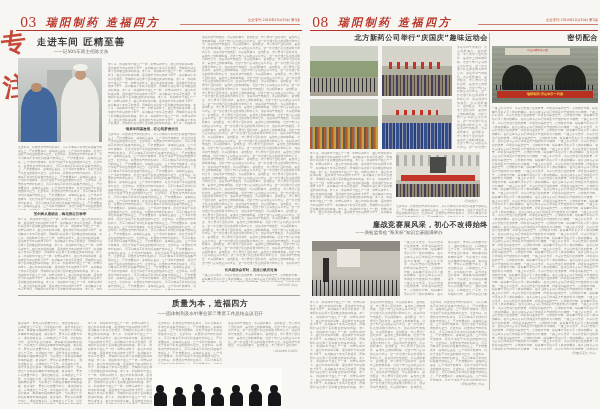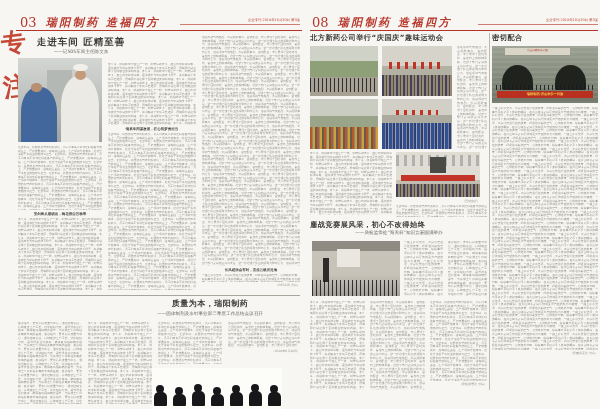--- a/index.html
+++ b/index.html
@@ -10,21 +10,21 @@
   .mh-no{font-family:"DejaVu Serif","Liberation Serif",serif;font-weight:normal;font-size:13px;vertical-align:middle;letter-spacing:0;}
   .mh-slogan{font-family:"DejaVu Serif","Liberation Serif",serif;font-style:italic;font-weight:bold;font-size:11px;letter-spacing:2.5px;vertical-align:middle;margin-left:4px;}
   .mh-small{position:absolute;color:#bf4433;font-size:3.4px;line-height:5px;text-align:right;border-bottom:1px solid rgba(185,60,42,.65);padding-bottom:1px;}
   .mh-rule{position:absolute;height:1px;background:#b5342a;}
   .calli{position:absolute;color:#c23a28;font-family:"DejaVu Serif","Liberation Serif",serif;font-weight:bold;
          font-size:25px;line-height:25px;transform:rotate(-7deg);opacity:.92;}
   
   .hl1{position:absolute;text-align:center;font-weight:bold;color:#3c3a38;font-size:9.5px;line-height:11px;letter-spacing:1px;}
   .hl-sub{position:absolute;text-align:center;color:#6b6965;font-size:4.6px;line-height:6px;}
   .hl2{position:absolute;text-align:center;font-weight:bold;color:#3c3a38;font-size:8px;line-height:10px;letter-spacing:.5px;}
-  .hl3{position:absolute;text-align:left;font-weight:bold;color:#3c3a38;font-size:7.2px;line-height:9px;letter-spacing:.5px;}
+  .hl3{position:absolute;text-align:right;font-weight:bold;color:#3c3a38;font-size:7.2px;line-height:9px;letter-spacing:.5px;}
   
   .col{position:absolute;overflow:hidden;}
   .txt{font-size:2.8px;line-height:3.7px;color:#8e8c87;text-align:justify;word-break:break-all;overflow:hidden;}
   .colhead{font-size:3.5px;line-height:8px;font-weight:bold;color:#4c4a46;text-align:center;overflow:hidden;}
   .byline{font-size:3px;line-height:6px;color:#9a9892;text-align:right;}
   .caption{position:absolute;font-size:3px;color:#9a9892;text-align:right;}
   
   .vrule{position:absolute;width:1px;background:#bdbab2;}
   .hrule{position:absolute;height:1px;background:#aaa69e;}
   
@@ -84,21 +84,21 @@
   </div>
   <div class="col" style="left:202px;top:36px;width:98px;height:256px;">
     <div class="txt" style="height:230px;">活动现场气氛热烈，大家踊跃参与、密切配合，充分展现了团结协作、奋发向上的精神风貌，增进了部门之间的交流与友谊，进一步增强了队伍的凝聚力和向心力。活动现场气氛热烈，大家踊跃参与、密切配合，充分展现了团结协作、奋发向上的精神风貌，增进了部门之间的交流与友谊，进一步增强了队伍的凝聚力和向心力。活动现场气氛热烈，大家踊跃参与、密切配合，充分展现了团结协作、奋发向上的精神风貌，增进了部门之间的交流与友谊，进一步增强了队伍的凝聚力和向心力。活动现场气氛热烈，大家踊跃参与、密切配合，充分展现了团结协作、奋发向上的精神风貌，增进了部门之间的交流与友谊，进一步增强了队伍的凝聚力和向心力。活动现场气氛热烈，大家踊跃参与、密切配合，充分展现了团结协作、奋发向上的精神风貌，增进了部门之间的交流与友谊，进一步增强了队伍的凝聚力和向心力。活动现场气氛热烈，大家踊跃参与、密切配合，充分展现了团结协作、奋发向上的精神风貌，增进了部门之间的交流与友谊，进一步增强了队伍的凝聚力和向心力。活动现场气氛热烈，大家踊跃参与、密切配合，充分展现了团结协作、奋发向上的精神风貌，增进了部门之间的交流与友谊，进一步增强了队伍的凝聚力和向心力。活动现场气氛热烈，大家踊跃参与、密切配合，充分展现了团结协作、奋发向上的精神风貌，增进了部门之间的交流与友谊，进一步增强了队伍的凝聚力和向心力。活动现场气氛热烈，大家踊跃参与、密切配合，充分展现了团结协作、奋发向上的精神风貌，增进了部门之间的交流与友谊，进一步增强了队伍的凝聚力和向心力。活动现场气氛热烈，大家踊跃参与、密切配合，充分展现了团结协作、奋发向上的精神风貌，增进了部门之间的交流与友谊，进一步增强了队伍的凝聚力和向心力。活动现场气氛热烈，大家踊跃参与、密切配合，充分展现了团结协作、奋发向上的精神风貌，增进了部门之间的交流与友谊，进一步增强了队伍的凝聚力和向心力。活动现场气氛热烈，大家踊跃参与、密切配合，充分展现了团结协作、奋发向上的精神风貌，增进了部门之间的交流与友谊，进一步增强了队伍的凝聚力和向心力。活动现场气氛热烈，大家踊跃参与、密切配合，充分展现了团结协作、奋发向上的精神风貌，增进了部门之间的交流与友谊，进一步增强了队伍的凝聚力和向心力。活动现场气氛热烈，大家踊跃参与、密切配合，充分展现了团结协作、奋发向上的精神风貌，增进了部门之间的交流与友谊，进一步增强了队伍的凝聚力和向心力。活动现场气氛热烈，大家踊跃参与、密切配合，充分展现了团结协作、奋发向上的精神风貌，增进了部门之间的交流与友谊，进一步增强了队伍的凝聚力和向心力。活动现场气氛热烈，大家踊跃参与、密切配合，充分展现了团结协作、奋发向上的精神风貌，增进了部门之间的交流与友谊，进一步增强了队伍的凝聚力和向心力。活动现场气氛热烈，大家踊跃参与、密切配合，充分展现了团结协作、奋发向上的精神风貌，增进了部门之间的交流与友谊，进一步增强了队伍的凝聚力和向心力。活动现场气氛热烈，大家踊跃参与、密切配合，充分展现了团结协作、奋发向上的精神风貌，增进了部门之间的交流与友谊，进一步增强了队伍的凝聚力和向心力。活动现场气氛热烈，大家踊跃参与、密切配合，充分展现了团结协作、奋发向上的精神风貌，增进了部门之间的交流与友谊，进一步增强了队伍的凝聚力和向心力。活动现场气氛热烈，大家踊跃参与、密切配合，充分展现了团结协作、奋发向上的精神风貌，增进了部门之间的交流与友谊，进一步增强了队伍的凝聚力和向心力。活动现场气氛热烈，大家踊跃参与、密切配合，充分展现了团结协作、奋发向上的精神风貌，增进了部门之间的交流与友谊，进一步增强了队伍的凝聚力和向心力。活动现场气氛热烈，大家踊跃参与、密切配合，充分展现了团结协作、奋发向上的精神风貌，增进了部门之间的交流与友谊，进一步增强了队伍的凝聚力和向心力。活动现场气氛热烈，大家踊跃参与、密切配合，充分展现了团结协作、奋发向上的精神风貌，增进了部门之间的交流与友谊，进一步增强了队伍的凝聚力和向心力。活动现场气氛热烈，大家踊跃参与、密切配合，充分展现了团结协作、奋发向上的精神风貌，增进了部门之间的交流与友谊，进一步增强了队伍的凝聚力和向心力。活动现场气氛热烈，大家踊跃参与、密切配合，充分展现了团结协作、奋发向上的精神风貌，增进了部门之间的交流与友谊，进一步增强了队伍的凝聚力和向心力。活动现场气氛热烈，大家踊跃参与、密切配合，充分展现了团结协作、奋发向上的精神风貌，增进了部门之间的交流与友谊，进一步增强了队伍的凝聚力和向心力。活动现场气氛热烈，大家踊跃参与、密切配合，充分展现了团结协作、奋发向上的精神风貌，增进了部门之间的交流与友谊，进一步增强了队伍的凝聚力和向心力。活动现场气氛热烈，大家踊跃参与、密切配合，充分展现了团结协作、奋发向上的精神风貌，增进了部门之间的交流与友谊，进一步增强了队伍的凝聚力和向心力。活动现场气氛热烈，大家踊跃参与、密切配合，充分展现了团结协作、奋发向上的精神风貌，增进了部门之间的交流与友谊，进一步增强了队伍的凝聚力和向心力。活动现场气氛热烈，大家踊跃参与、密切配合，充分展现了团结协作、奋发向上的精神风貌，增进了部门之间的交流与友谊，进一步增强了队伍的凝聚力和向心力。活动现场气氛热烈，大家踊跃参与、密切配合，充分展现了团结协作、奋发向上的精神风貌，增进了部门之间的交流与友谊，进一步增强了队伍的凝聚力和向心力。活动现场气氛热烈，大家踊跃参与、密切配合，充分展现了团结协作、奋发向上的精神风貌，增进了部门之间的交流与友谊，进一步增强了队伍的凝聚力和向心力。活动现场气氛热烈，大家踊跃参与、密切配合，充分展现了团结协作、奋发向上的精神风貌，增进了部门之间的交流与友谊，进一步增强了队伍的凝聚力和向心力。活动现场气氛热烈，大家踊跃参与、密切配合，充分展现了团结协作、奋发向上的精神风貌，增进了部门之间的交流与友谊，进一步增强了队伍的凝聚力和向心力。活动现场气氛热烈，大家踊跃参与、密切配合，充分展现了团结协作、奋发向上的精神风貌，增进了部门之间的交流与友谊，进一步增强了队伍的凝聚力和向心力。活动现场气氛热烈，大家踊跃参与、密切配合，充分展现了团结协作、奋发向上的精神风貌，增进了部门之间的交流与友谊，进一步增强了队伍的凝聚力和向心力。活动现场气氛热烈，大家踊跃参与、密切配合，充分展现了团结协作、奋发向上的精神风貌，增进了部门之间的交流与友谊，进一步增强了队伍的凝聚力和向心力。活动现场气氛热烈，大家踊跃参与、密切配合，充分展现了团结协作、奋发向上的精神风貌，增进了部门之间的交流与友谊，进一步增强了队伍的凝聚力和向心力。活动现场气氛热烈，大家踊跃参与、密切配合，充分展现了团结协作、奋发向上的精神风貌，增进了部门之间的交流与友谊，进一步增强了队伍的凝聚力和向心力。活动现场气氛热烈，大家踊跃参与、密切配合，充分展现了团结协作、奋发向上的精神风貌，增进了部门之间的交流与友谊，进一步增强了队伍的凝聚力和向心力。</div>
     <div class="colhead">长风破浪会有时，直挂云帆济沧海</div>
     <div class="txt" style="height:8px;">一路上欢歌笑语，大家欣赏着沿途的美景，呼吸着清新的空气，心情格外舒畅，纷纷拿出手机记录下美好的瞬间，在青山绿水之间尽情感受大自然的魅力与馈赠。一路上欢歌笑语，大家欣赏着沿途的美景，呼吸着清新的空气，心情格外舒畅，纷纷拿出手机记录下美好的瞬间，在青山绿水之间尽情感受大自然的魅力与馈赠。</div>
     <div class="byline">（505车间 供稿）</div>
   </div>
 
   <div class="hrule" style="left:18px;top:295px;width:282px;"></div>
 
-  <div class="hl2" style="left:120px;top:299px;width:180px;">质量为本，瑞阳制药</div>
+  <div class="hl2" style="left:120px;top:299px;width:180px;">质量为本，造福四方</div>
   <div class="hl-sub" style="left:120px;top:311px;width:180px;">——固体制剂及水针事业部二季度工作总结会议召开</div>
 
   <div class="col" style="left:18px;top:322px;width:64px;height:82px;">
     <div class="txt" style="height:82px;">会议指出，要坚持以质量为中心，强化过程管控，持续改进生产工艺，优化组织方式，提升设备运行效率，确保各项指标稳步提升，为完成全年目标任务奠定坚实的基础。会议指出，要坚持以质量为中心，强化过程管控，持续改进生产工艺，优化组织方式，提升设备运行效率，确保各项指标稳步提升，为完成全年目标任务奠定坚实的基础。会议指出，要坚持以质量为中心，强化过程管控，持续改进生产工艺，优化组织方式，提升设备运行效率，确保各项指标稳步提升，为完成全年目标任务奠定坚实的基础。会议指出，要坚持以质量为中心，强化过程管控，持续改进生产工艺，优化组织方式，提升设备运行效率，确保各项指标稳步提升，为完成全年目标任务奠定坚实的基础。会议指出，要坚持以质量为中心，强化过程管控，持续改进生产工艺，优化组织方式，提升设备运行效率，确保各项指标稳步提升，为完成全年目标任务奠定坚实的基础。会议指出，要坚持以质量为中心，强化过程管控，持续改进生产工艺，优化组织方式，提升设备运行效率，确保各项指标稳步提升，为完成全年目标任务奠定坚实的基础。会议指出，要坚持以质量为中心，强化过程管控，持续改进生产工艺，优化组织方式，提升设备运行效率，确保各项指标稳步提升，为完成全年目标任务奠定坚实的基础。会议指出，要坚持以质量为中心，强化过程管控，持续改进生产工艺，优化组织方式，提升设备运行效率，确保各项指标稳步提升，为完成全年目标任务奠定坚实的基础。会议指出，要坚持以质量为中心，强化过程管控，持续改进生产工艺，优化组织方式，提升设备运行效率，确保各项指标稳步提升，为完成全年目标任务奠定坚实的基础。会议指出，要坚持以质量为中心，强化过程管控，持续改进生产工艺，优化组织方式，提升设备运行效率，确保各项指标稳步提升，为完成全年目标任务奠定坚实的基础。会议指出，要坚持以质量为中心，强化过程管控，持续改进生产工艺，优化组织方式，提升设备运行效率，确保各项指标稳步提升，为完成全年目标任务奠定坚实的基础。会议指出，要坚持以质量为中心，强化过程管控，持续改进生产工艺，优化组织方式，提升设备运行效率，确保各项指标稳步提升，为完成全年目标任务奠定坚实的基础。会议指出，要坚持以质量为中心，强化过程管控，持续改进生产工艺，优化组织方式，提升设备运行效率，确保各项指标稳步提升，为完成全年目标任务奠定坚实的基础。会议指出，要坚持以质量为中心，强化过程管控，持续改进生产工艺，优化组织方式，提升设备运行效率，确保各项指标稳步提升，为完成全年目标任务奠定坚实的基础。会议指出，要坚持以质量为中心，强化过程管控，持续改进生产工艺，优化组织方式，提升设备运行效率，确保各项指标稳步提升，为完成全年目标任务奠定坚实的基础。会议指出，要坚持以质量为中心，强化过程管控，持续改进生产工艺，优化组织方式，提升设备运行效率，确保各项指标稳步提升，为完成全年目标任务奠定坚实的基础。</div>
   </div>
   <div class="col" style="left:88px;top:322px;width:64px;height:82px;">
     <div class="txt" style="height:82px;">多年来，他始终坚守在生产一线，刻苦钻研技术，虚心向老师傅请教，逐渐成长为车间的技术骨干，先后解决了多项工艺难题，用实际行动诠释了爱岗敬业的深刻内涵。多年来，他始终坚守在生产一线，刻苦钻研技术，虚心向老师傅请教，逐渐成长为车间的技术骨干，先后解决了多项工艺难题，用实际行动诠释了爱岗敬业的深刻内涵。多年来，他始终坚守在生产一线，刻苦钻研技术，虚心向老师傅请教，逐渐成长为车间的技术骨干，先后解决了多项工艺难题，用实际行动诠释了爱岗敬业的深刻内涵。多年来，他始终坚守在生产一线，刻苦钻研技术，虚心向老师傅请教，逐渐成长为车间的技术骨干，先后解决了多项工艺难题，用实际行动诠释了爱岗敬业的深刻内涵。多年来，他始终坚守在生产一线，刻苦钻研技术，虚心向老师傅请教，逐渐成长为车间的技术骨干，先后解决了多项工艺难题，用实际行动诠释了爱岗敬业的深刻内涵。多年来，他始终坚守在生产一线，刻苦钻研技术，虚心向老师傅请教，逐渐成长为车间的技术骨干，先后解决了多项工艺难题，用实际行动诠释了爱岗敬业的深刻内涵。多年来，他始终坚守在生产一线，刻苦钻研技术，虚心向老师傅请教，逐渐成长为车间的技术骨干，先后解决了多项工艺难题，用实际行动诠释了爱岗敬业的深刻内涵。多年来，他始终坚守在生产一线，刻苦钻研技术，虚心向老师傅请教，逐渐成长为车间的技术骨干，先后解决了多项工艺难题，用实际行动诠释了爱岗敬业的深刻内涵。多年来，他始终坚守在生产一线，刻苦钻研技术，虚心向老师傅请教，逐渐成长为车间的技术骨干，先后解决了多项工艺难题，用实际行动诠释了爱岗敬业的深刻内涵。多年来，他始终坚守在生产一线，刻苦钻研技术，虚心向老师傅请教，逐渐成长为车间的技术骨干，先后解决了多项工艺难题，用实际行动诠释了爱岗敬业的深刻内涵。多年来，他始终坚守在生产一线，刻苦钻研技术，虚心向老师傅请教，逐渐成长为车间的技术骨干，先后解决了多项工艺难题，用实际行动诠释了爱岗敬业的深刻内涵。多年来，他始终坚守在生产一线，刻苦钻研技术，虚心向老师傅请教，逐渐成长为车间的技术骨干，先后解决了多项工艺难题，用实际行动诠释了爱岗敬业的深刻内涵。多年来，他始终坚守在生产一线，刻苦钻研技术，虚心向老师傅请教，逐渐成长为车间的技术骨干，先后解决了多项工艺难题，用实际行动诠释了爱岗敬业的深刻内涵。多年来，他始终坚守在生产一线，刻苦钻研技术，虚心向老师傅请教，逐渐成长为车间的技术骨干，先后解决了多项工艺难题，用实际行动诠释了爱岗敬业的深刻内涵。多年来，他始终坚守在生产一线，刻苦钻研技术，虚心向老师傅请教，逐渐成长为车间的技术骨干，先后解决了多项工艺难题，用实际行动诠释了爱岗敬业的深刻内涵。多年来，他始终坚守在生产一线，刻苦钻研技术，虚心向老师傅请教，逐渐成长为车间的技术骨干，先后解决了多项工艺难题，用实际行动诠释了爱岗敬业的深刻内涵。</div>
   </div>
   <div class="col" style="left:158px;top:322px;width:64px;height:42px;">
     <div class="txt" style="height:42px;">走进车间，机器的轰鸣声此起彼伏，员工们有条不紊地忙碌在各自的岗位上，严把质量关口，落实岗位责任，生产现场井然有序，处处洋溢着干事创业的热情与担当。走进车间，机器的轰鸣声此起彼伏，员工们有条不紊地忙碌在各自的岗位上，严把质量关口，落实岗位责任，生产现场井然有序，处处洋溢着干事创业的热情与担当。走进车间，机器的轰鸣声此起彼伏，员工们有条不紊地忙碌在各自的岗位上，严把质量关口，落实岗位责任，生产现场井然有序，处处洋溢着干事创业的热情与担当。走进车间，机器的轰鸣声此起彼伏，员工们有条不紊地忙碌在各自的岗位上，严把质量关口，落实岗位责任，生产现场井然有序，处处洋溢着干事创业的热情与担当。走进车间，机器的轰鸣声此起彼伏，员工们有条不紊地忙碌在各自的岗位上，严把质量关口，落实岗位责任，生产现场井然有序，处处洋溢着干事创业的热情与担当。走进车间，机器的轰鸣声此起彼伏，员工们有条不紊地忙碌在各自的岗位上，严把质量关口，落实岗位责任，生产现场井然有序，处处洋溢着干事创业的热情与担当。走进车间，机器的轰鸣声此起彼伏，员工们有条不紊地忙碌在各自的岗位上，严把质量关口，落实岗位责任，生产现场井然有序，处处洋溢着干事创业的热情与担当。走进车间，机器的轰鸣声此起彼伏，员工们有条不紊地忙碌在各自的岗位上，严把质量关口，落实岗位责任，生产现场井然有序，处处洋溢着干事创业的热情与担当。走进车间，机器的轰鸣声此起彼伏，员工们有条不紊地忙碌在各自的岗位上，严把质量关口，落实岗位责任，生产现场井然有序，处处洋溢着干事创业的热情与担当。走进车间，机器的轰鸣声此起彼伏，员工们有条不紊地忙碌在各自的岗位上，严把质量关口，落实岗位责任，生产现场井然有序，处处洋溢着干事创业的热情与担当。</div>

